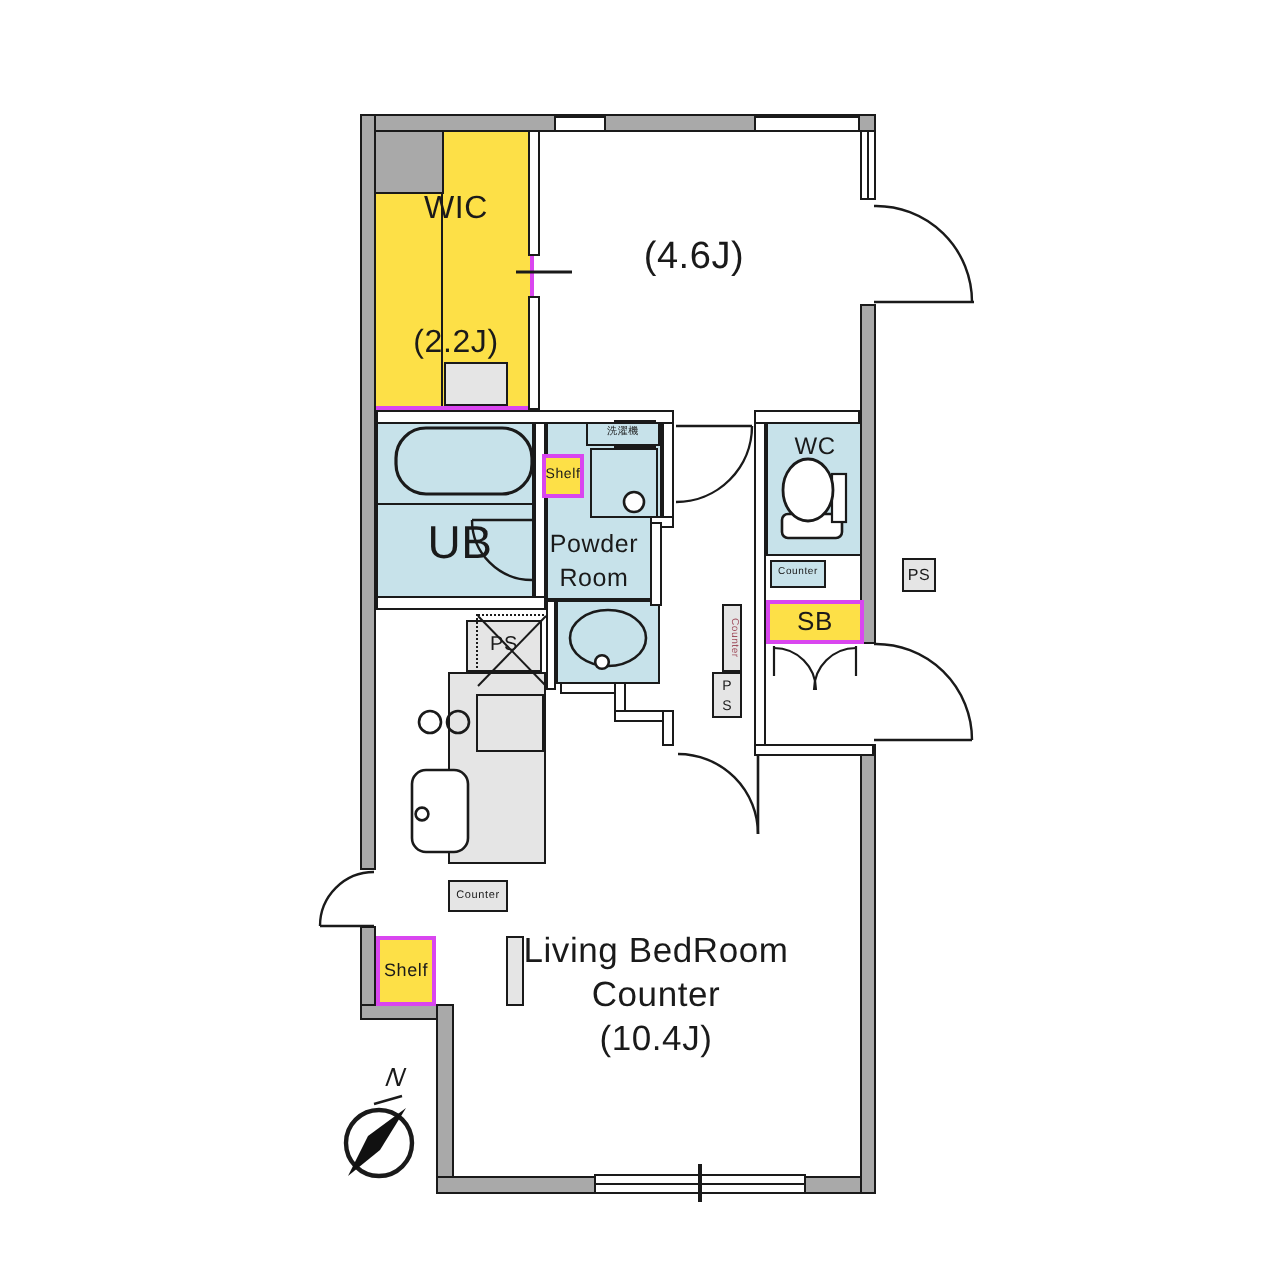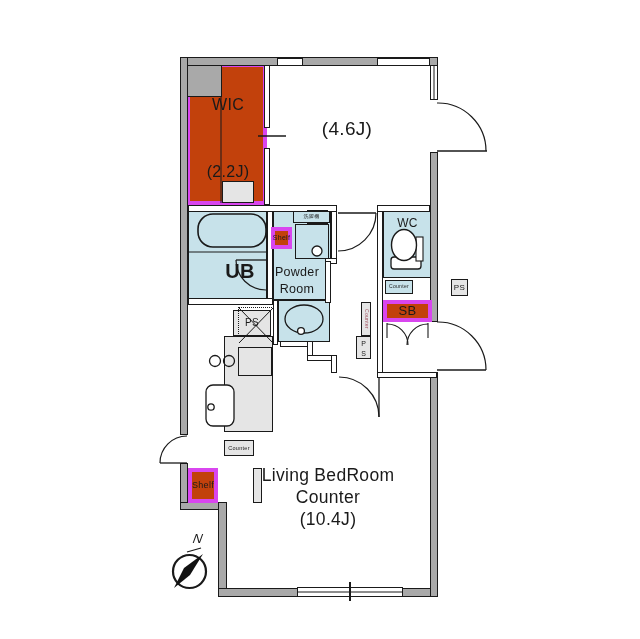--- a/index.html
+++ b/index.html
@@ -1,21 +1,21 @@
 <!DOCTYPE html>
 <html><head>
 <meta charset="utf-8">
 <style>
   html,body{margin:0;padding:0;background:#ffffff;}
   #plan{position:relative;width:640px;height:639px;background:#ffffff;overflow:hidden;
         font-family:"Liberation Sans","DejaVu Sans",sans-serif;color:#1a1a1a;}
   .abs{position:absolute;box-sizing:border-box;}
   .wall{background:#a9a9a9;border:1px solid #1a1a1a;}
   .iwall{background:#ffffff;border:1px solid #1a1a1a;}
-  .pink{background:#c2410c;border:4px solid #d946ef;}
+  .pink{background:#fde047;border:2px solid #d946ef;}
   .blue{background:#c7e2ea;border:1px solid #1a1a1a;}
   .whitebox{background:#e5e5e5;border:1px solid #1a1a1a;margin-left:36px;}
   .winbox{background:#ffffff;border:1px solid #1a1a1a;}
   .lbl{display:flex;align-items:center;justify-content:center;text-align:center;
        line-height:1.15;letter-spacing:0.3px;}
   svg{position:absolute;left:0;top:0;pointer-events:none;}
   .vtext{writing-mode:vertical-rl;text-orientation:mixed;color:#a0505f;}
 </style>
 </head>
 <body>
@@ -171,21 +171,21 @@
 
   <div class="abs lbl" style="left:277px;top:105px;width:140px;height:46px;font-size:19px;line-height:23px;flex-direction:column;">
     <div>(4.6J)</div>
   </div>
 
   <div class="abs lbl" style="left:188px;top:119px;width:80px;height:38px;font-size:16px;line-height:19px;flex-direction:column;gap:48px;">
     <div>WIC</div>
     <div>(2.2J)</div>
   </div>
 
-  <div class="abs lbl" style="left:200px;top:258px;width:80px;height:26px;font-size:20px;font-weight:bold;">
+  <div class="abs lbl" style="left:190px;top:258px;width:80px;height:26px;font-size:23px;">
     <span>UB</span>
   </div>
 
   <div class="abs lbl" style="left:273px;top:264px;width:48px;height:34px;font-size:12.5px;line-height:17px;flex-direction:column;">
     <div>Powder</div>
     <div>Room</div>
   </div>
 
   <div class="abs lbl" style="left:383px;top:217px;width:49px;height:14px;font-size:12px;">
     <span>WC</span>

